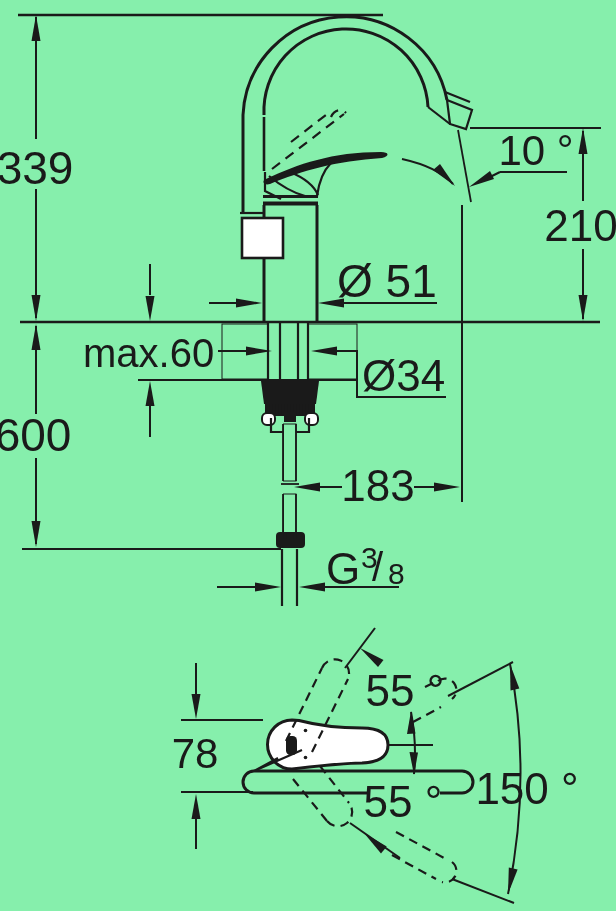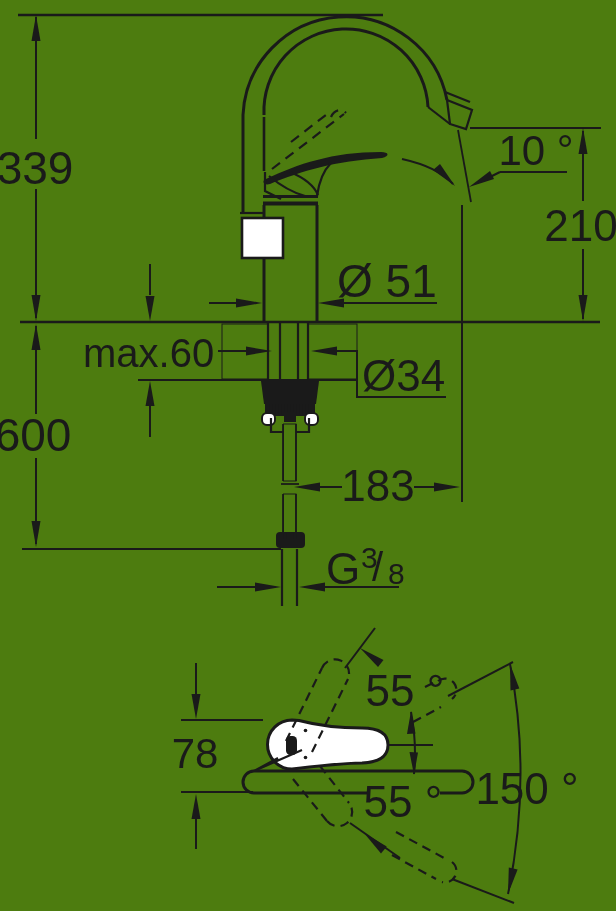--- a/index.html
+++ b/index.html
@@ -1,16 +1,16 @@
 <!DOCTYPE html>
 <html><head>
 <meta charset="utf-8">
 <style>
   html,body{margin:0;padding:0;background:#ffffff;}
-  .page{position:relative;width:616px;height:911px;background:#4d7c0f;overflow:hidden;}
+  .page{position:relative;width:616px;height:911px;background:#86efac;overflow:hidden;}
   svg{display:block;}
   svg path, svg line, svg rect, svg circle, svg polyline{stroke:#1a1a1a;fill:none;stroke-linecap:butt;}
   .fillk{fill:#1a1a1a;stroke:none;}
   .fillw{fill:#ffffff;stroke:#1a1a1a;}
   .w18{stroke-width:1.8;}
   .w2{stroke-width:2;}
   .w22{stroke-width:2.2;}
   .w26{stroke-width:2.6;}
   .w3{stroke-width:3;}
   .w4{stroke-width:4;}

